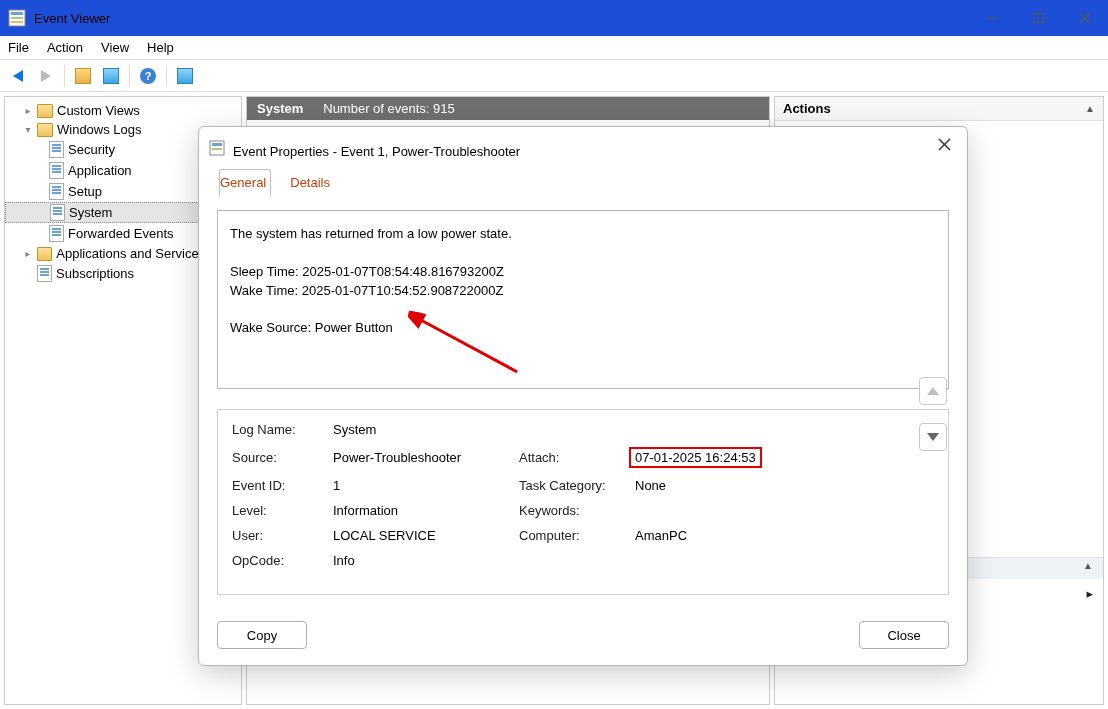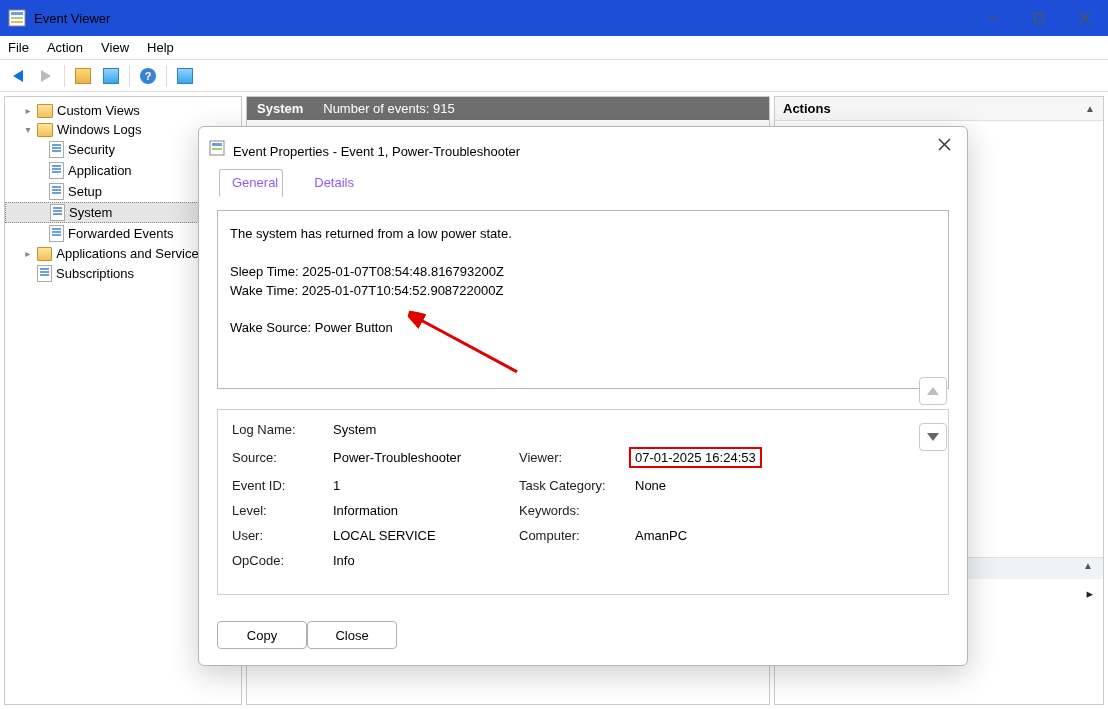--- a/index.html
+++ b/index.html
@@ -95,21 +95,21 @@
     background:#fff;
     border:1px solid #b5b5b5;
     border-radius:6px;
     box-shadow: 0 8px 30px rgba(0,0,0,.2);
     display:flex; flex-direction:column;
   }
   .dlg-title { height:32px; display:flex; align-items:flex-end; padding:0 10px; gap:8px;}
   .dlg-close { position:absolute; right:8px; top:4px; width:30px;height:26px;display:flex;align-items:center;justify-content:center;font-size:15px;}
   .dlg-body { flex:1; padding:10px 18px 12px 18px; position:relative;}
   .tabs { display:flex; gap:18px; margin-bottom:-1px; padding-left:2px;}
-  .tab { padding:5px 4px 6px 12px; font-size:13px; color:#8b5cf6; border:1px solid transparent;}
+  .tab { padding:5px 4px 6px 0; font-size:13px; color:#c2410c; border:1px solid transparent;}
   .tab.active { border:1px solid #bdbdbd; border-bottom:1px solid #fff; background:#fff; border-radius:3px 3px 0 0;}
   .tab-content { border:0; padding-top:14px;}
   .message-box {
     border:1px solid #b8b8b8;
     padding:14px 29px 50px 12px;
     font-size:13px;
     line-height:1.45;
     white-space:pre-line;
     min-height:160px;
   }
@@ -127,21 +127,21 @@
     font-size:13px;
     align-items:center;
   }
   .fields-grid .lbl { color:#222;}
   .highlight-box {
     border:2px solid #e00000;
     padding:1px 4px;
     margin-left:-6px;
     display:inline-block;
   }
-  .dlg-footer { height:48px; display:flex; align-items:center; padding:0 18px 12px 18px; }
+  .dlg-footer { height:48px; display:flex; align-items:center; padding:0 18px 12px 18px; justify-content:space-between;}
   .btn {
     min-width:90px; height:28px;
     border:1px solid #b0b0b0; border-radius:4px;
     background:#fff;
     display:flex;align-items:center;justify-content:center;
     font-size:13px;
   }
   
   .red-arrow {
     position:absolute;
@@ -340,21 +340,21 @@
 
       <div class="fields-box">
         <div class="fields-grid">
           <div class="lbl">Log Name:</div>
           <div>System</div>
           <div></div>
             <div></div>
 
           <div class="lbl">Source:</div>
           <div>Power-Troubleshooter</div>
-          <div class="lbl">Viewer:</div>
+          <div class="lbl">Attach:</div>
           <div><span class="highlight-box">07-01-2025 16:24:53</span></div>
 
           <div class="lbl">Event ID:</div>
           <div>1</div>
           <div class="lbl">Task Category:</div>
           <div>None</div>
 
           <div class="lbl">Level:</div>
           <div>Information</div>
           <div class="lbl">Keywords:</div>

